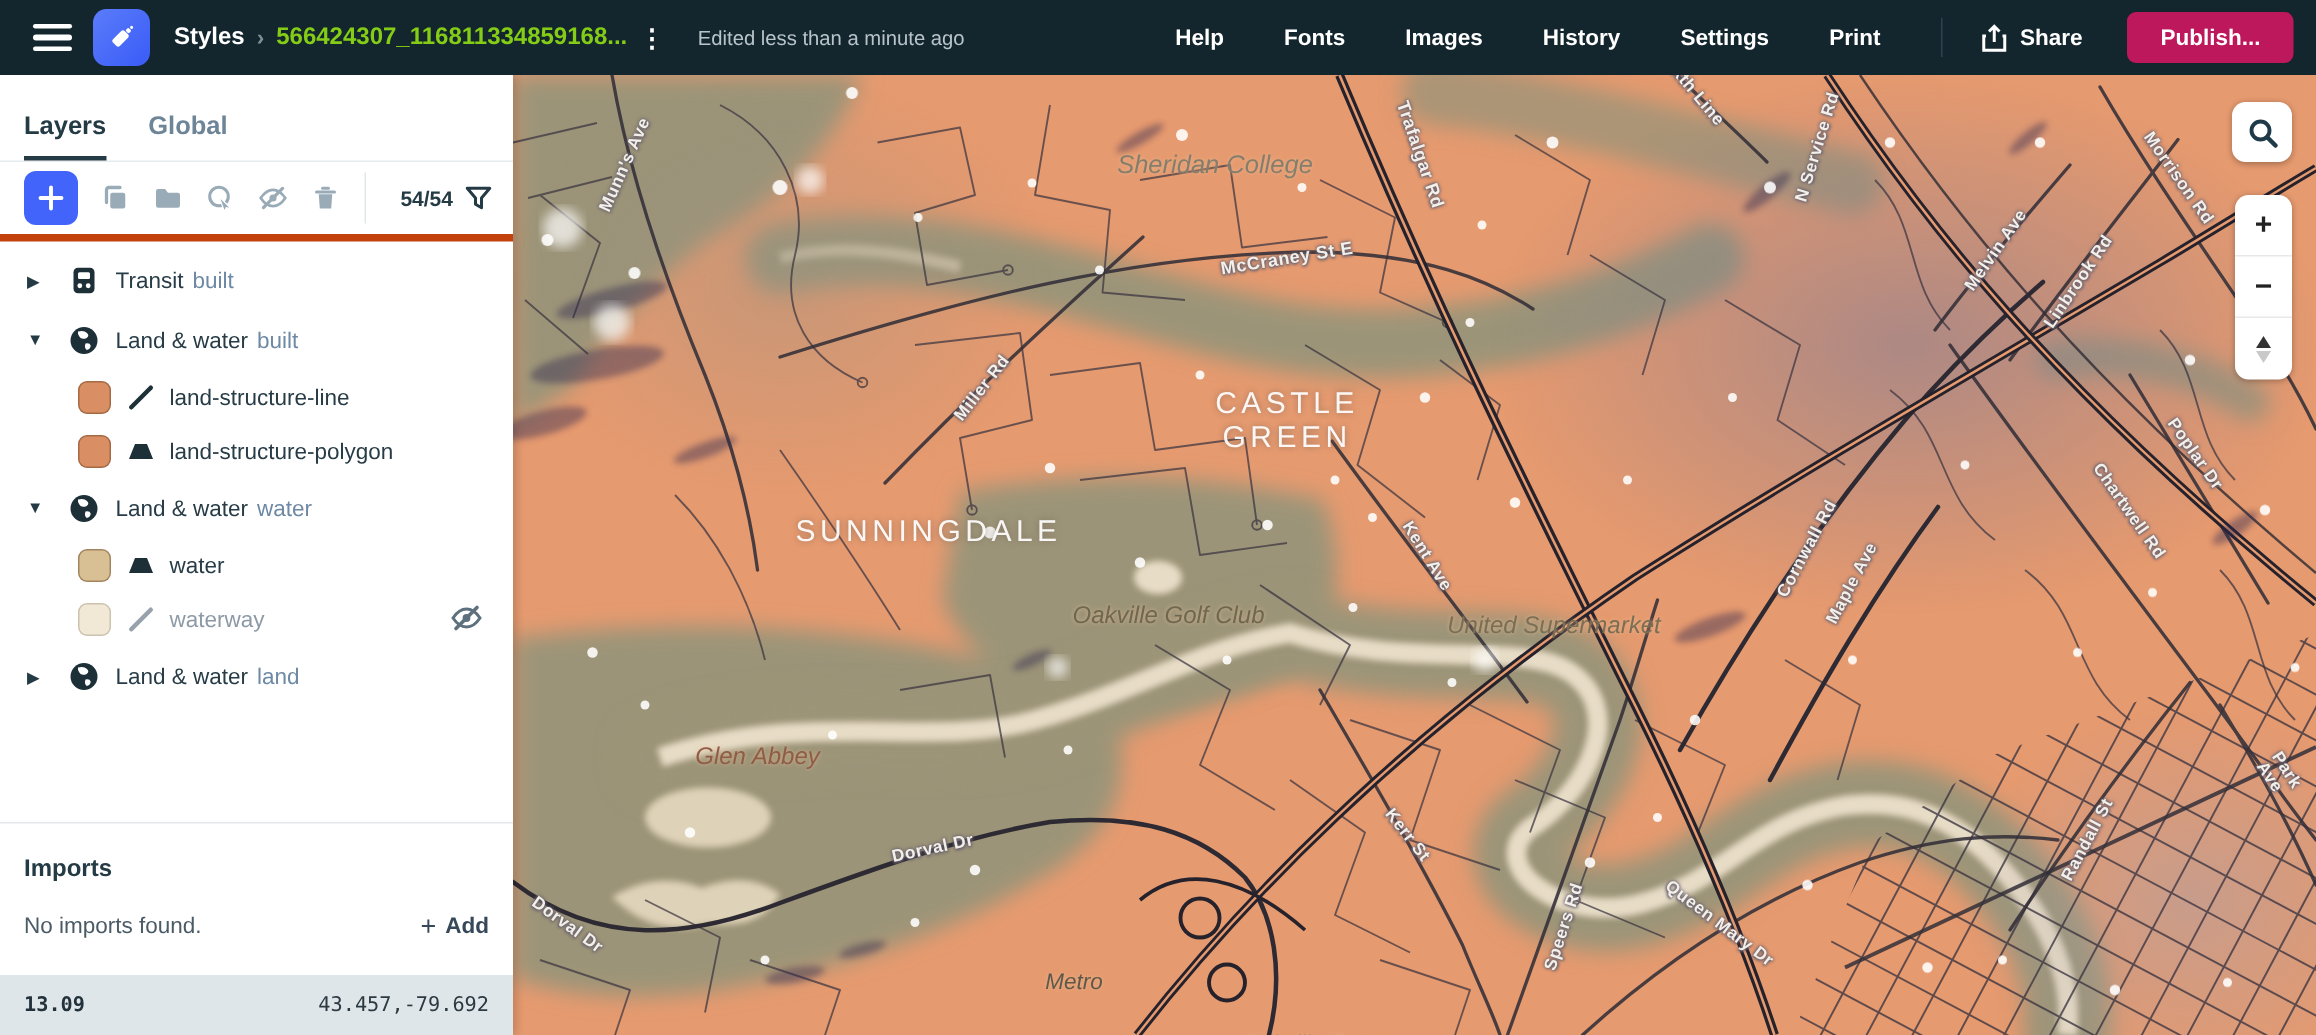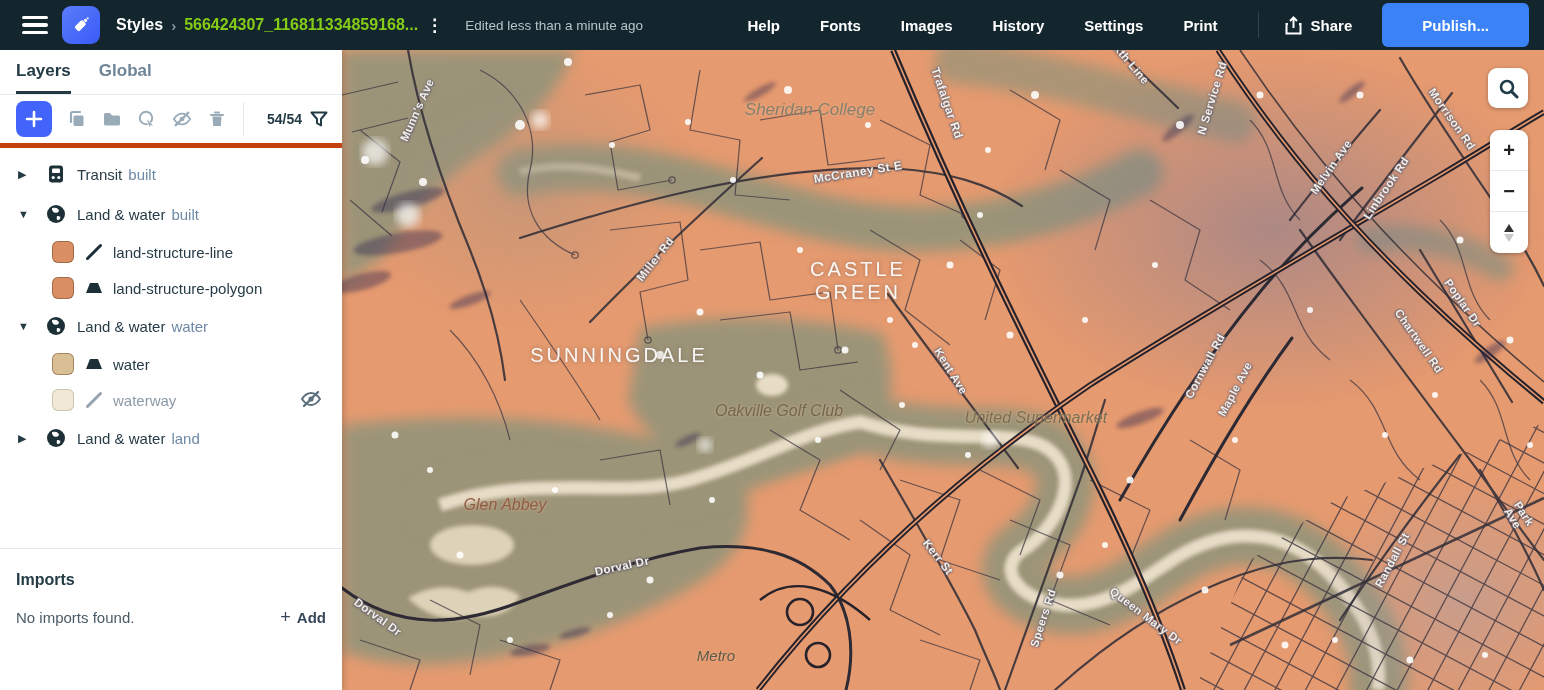--- a/index.html
+++ b/index.html
@@ -13,25 +13,25 @@
   .crumb { color:#fff; font-weight:700; font-size:16px; margin-left:16px; cursor:pointer; }
   .crumb-sep { color:#7f929c; font-size:15px; margin:0 8px; font-weight:700; }
   .style-name { color:#84cc16; font-weight:700; font-size:16px; max-width:265px; white-space:nowrap; cursor:pointer; }
   .kebab { color:#fff; font-size:17px; font-weight:700; margin-left:8px; letter-spacing:0; cursor:pointer; line-height:1; }
   .edited { color:#b8c4ca; font-size:13.5px; margin-left:22px; }
   .header-nav { margin-left:auto; display:flex; align-items:center; }
   .nav-item { color:#fff; font-weight:700; font-size:15px; margin-right:40px; cursor:pointer; }
   .nav-divider { width:1px; height:26px; background:#2d434d; margin-right:26px; }
   .share-wrap { display:flex; align-items:center; margin-right:30px; cursor:pointer; }
   .share-label { color:#fff; font-weight:700; font-size:15px; margin-left:9px; }
-  .publish-btn { background:#3b82f6; color:#fff; font-weight:700; font-size:15px; border:none; border-radius:6px; height:44px; padding:0 40px; margin-right:15px; cursor:pointer; }
+  .publish-btn { background:#be185d; color:#fff; font-weight:700; font-size:15px; border:none; border-radius:6px; height:34px; padding:0 22px; margin-right:15px; cursor:pointer; }
 
   
   .sidebar { position:absolute; left:0; top:50px; width:342px; height:640px; background:#fff; z-index:20; box-shadow:2px 0 6px rgba(0,0,0,.18); }
-  .tabs { height:45px; display:flex; align-items:flex-end; padding-left:16px; border-bottom:1px solid #e6ebee; }
+  .tabs { height:58px; display:flex; align-items:flex-end; padding-left:16px; border-bottom:1px solid #e6ebee; }
   .tab { font-size:17px; font-weight:700; padding-bottom:10px; margin-right:28px; cursor:pointer; color:#6e8598; border-bottom:3px solid transparent; }
   .tab.active { color:#243b45; border-bottom-color:#243b45; }
   .lt-toolbar { height:53px; display:flex; align-items:center; padding:0 14px 0 16px; border-bottom:5px solid #c2410c; }
   .add-layer-btn { width:36px; height:36px; border-radius:8px; background:#4264fb; border:none; color:#fff; display:flex; align-items:center; justify-content:center; cursor:pointer; }
   .tool-ic { width:20px; height:20px; margin-left:15px; color:#9aabb8; cursor:pointer; display:flex; align-items:center; }
   .tool-ic svg { width:20px; height:20px; }
   .tb-div { width:1px; height:34px; background:#e2e8ec; margin-left:16px; }
   .counter { margin-left:auto; font-size:14px; font-weight:700; color:#243b45; }
   .funnel { width:18px; height:18px; margin-left:8px; color:#243b45; cursor:pointer; }
 
@@ -265,20 +265,24 @@
     <div class="imports-title">Imports</div>
     <div class="imports-row">
       <span class="imports-empty">No imports found.</span>
       <span class="add-btn">
         <span class="plus">+</span>
         <span>Add</span>
       </span>
     </div>
   </div>
 
+  <div class="statusbar">
+    <span class="zoomlevel">13.09</span>
+    <span class="coords">43.457,-79.692</span>
+  </div>
 </div>
 
 <div class="map">
   <svg class="basemap" width="1202" height="640" viewBox="342 50 1202 640">
     <defs>
       <filter id="b2">
           <feGaussianBlur stdDeviation="2"></feGaussianBlur>
         </filter>
       <filter id="b4">
           <feGaussianBlur stdDeviation="4"></feGaussianBlur>

